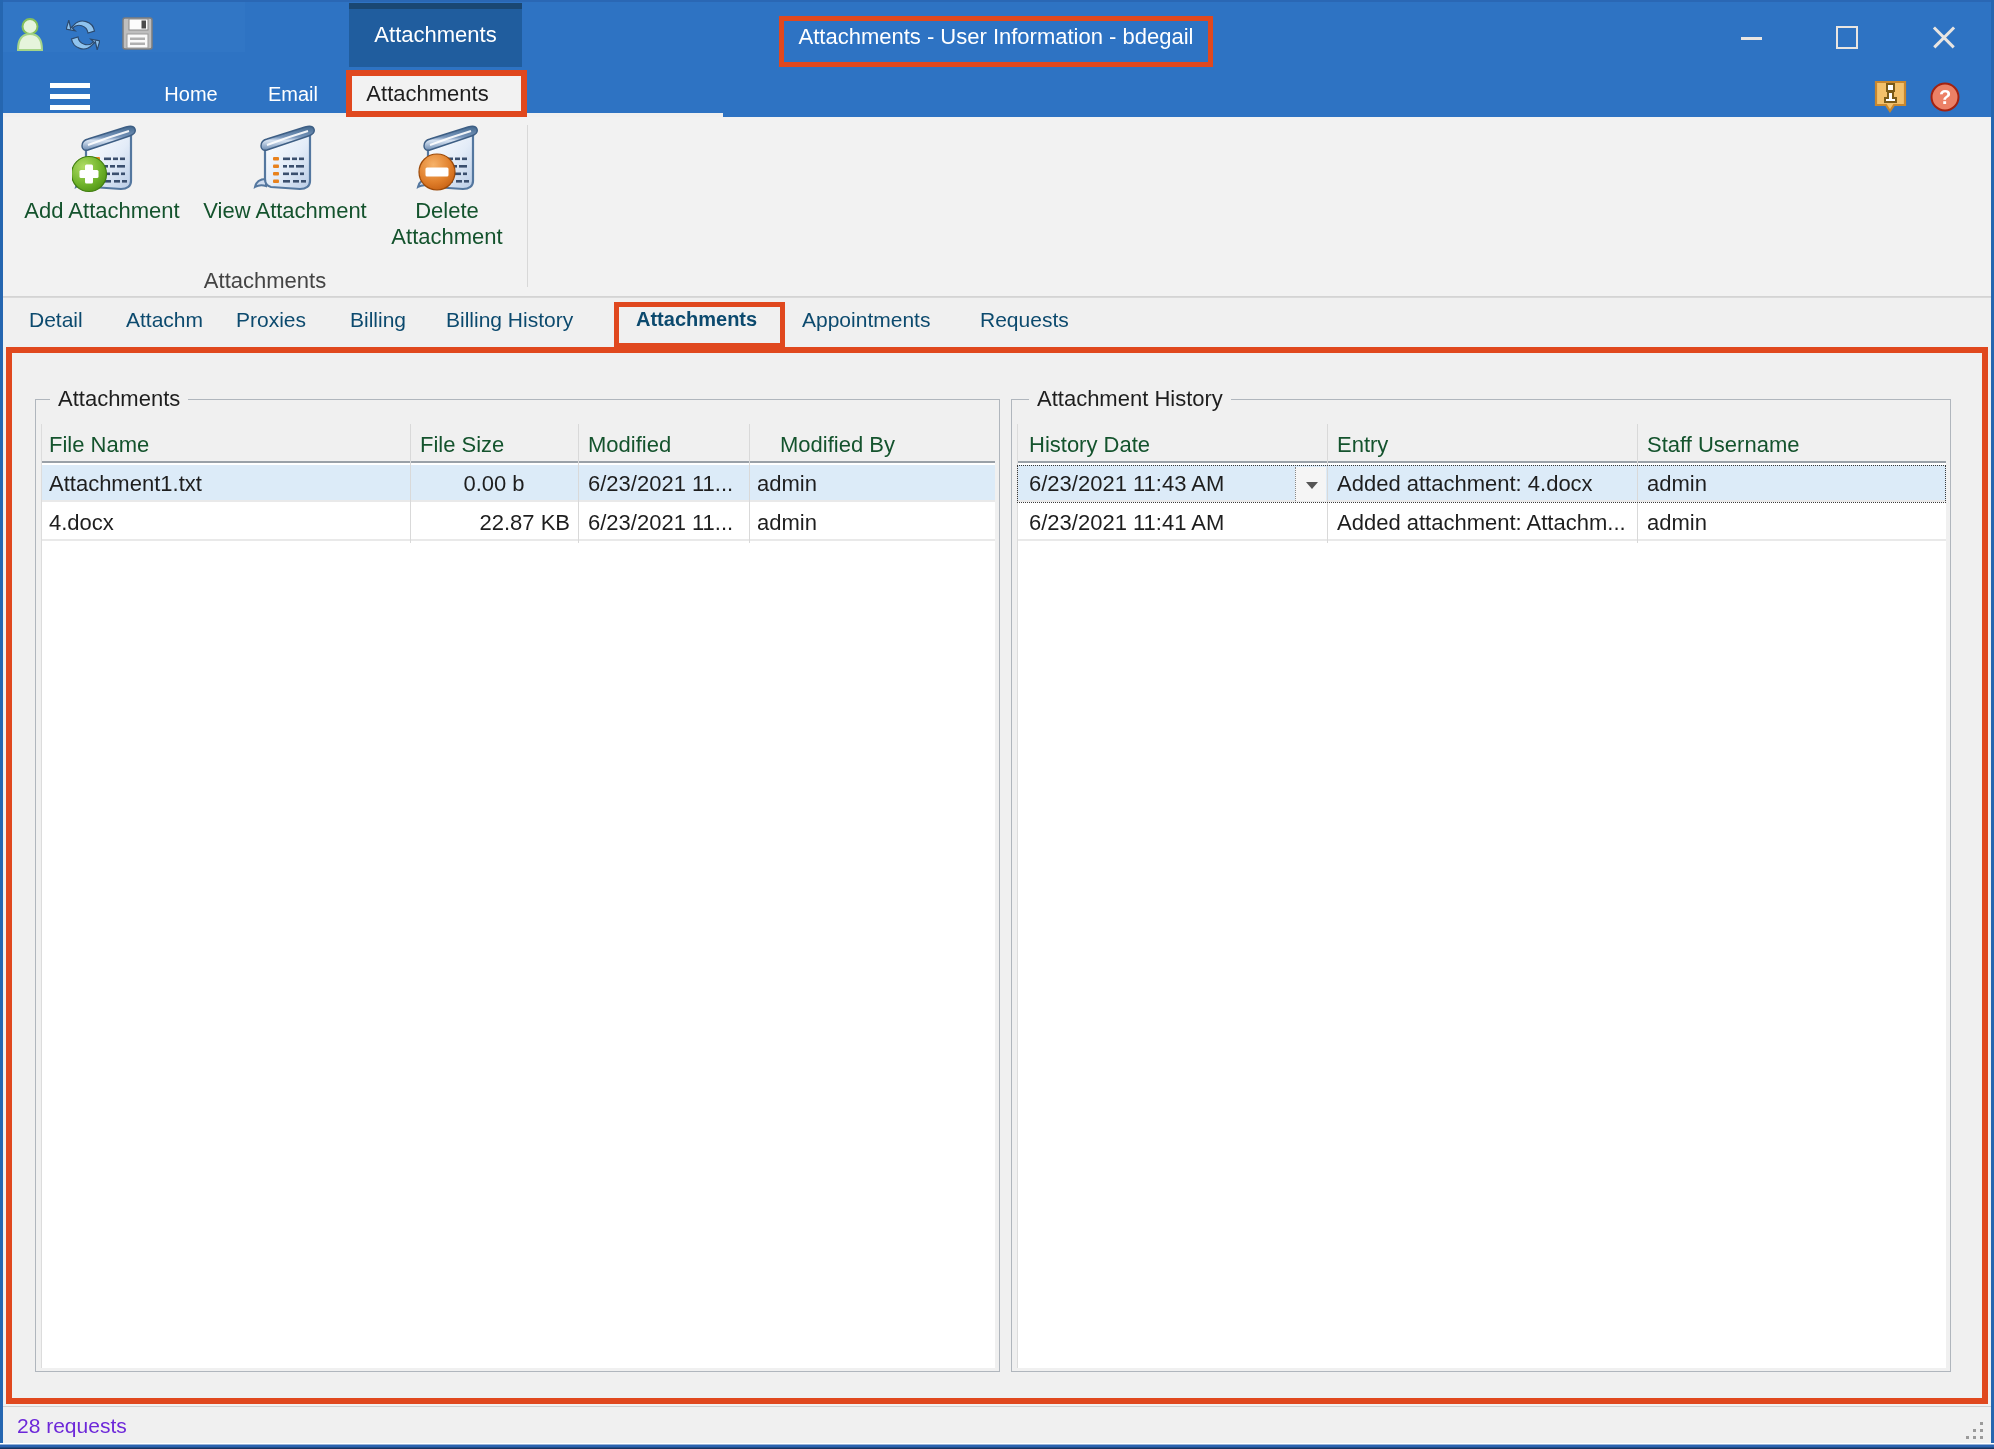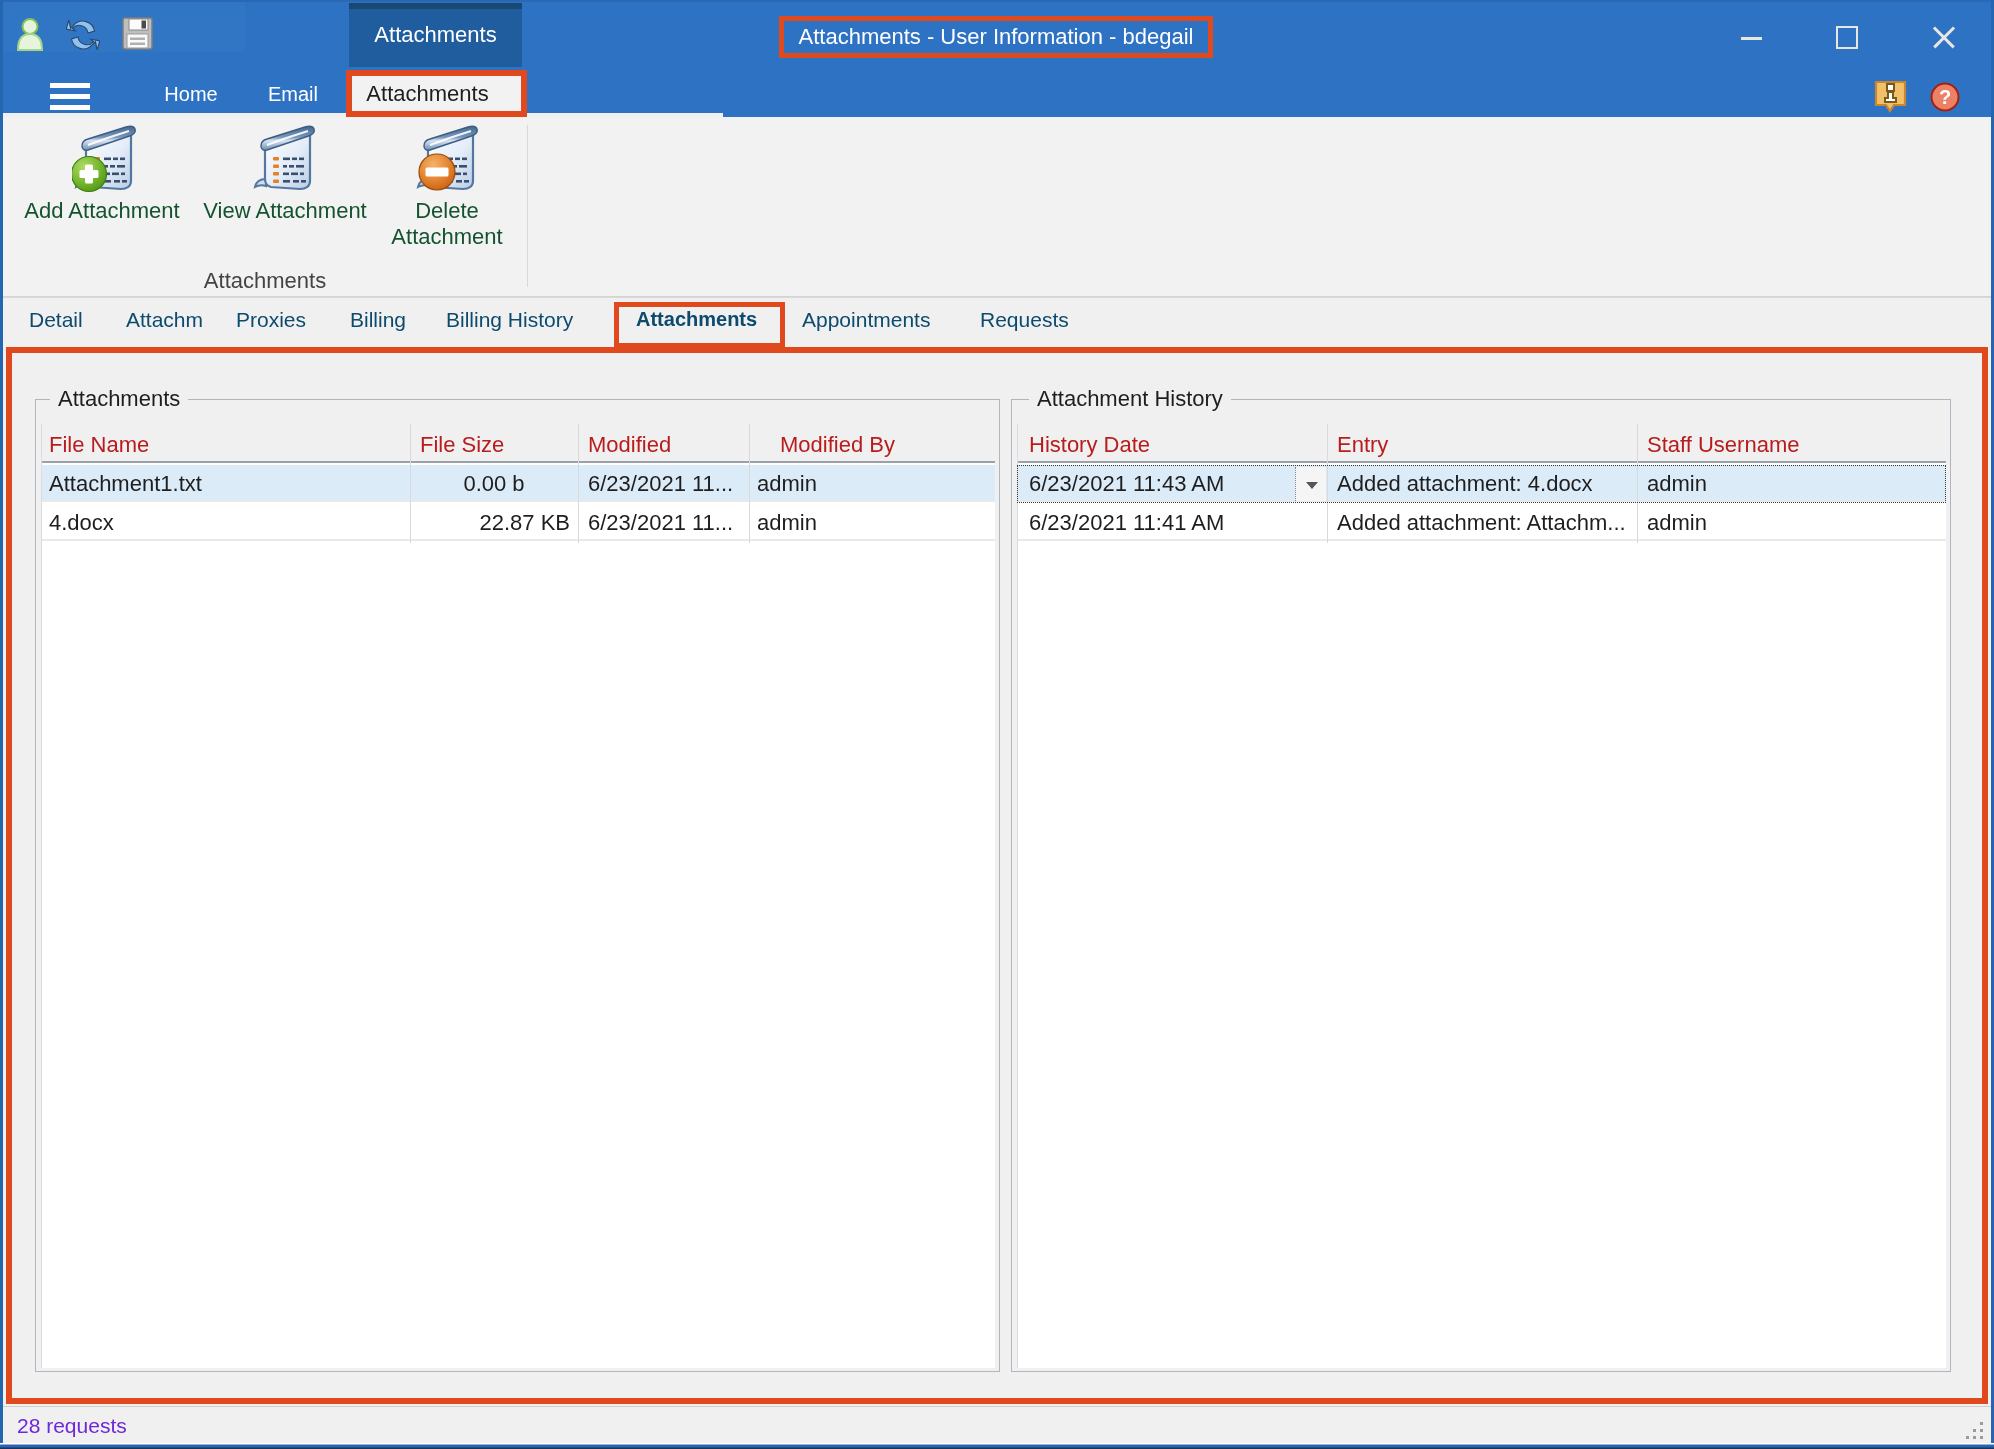--- a/index.html
+++ b/index.html
@@ -8,21 +8,21 @@
 .abs { position:absolute; }
 .txt { white-space:nowrap; }
 
 
 #bluebar { left:0; top:0; width:1994px; height:113px; background:#2e73c3; }
 #bluebar2 { left:723px; top:113px; width:1271px; height:4px; background:#2e73c3; }
 #qatpanel { left:3px; top:0; width:242px; height:52px; background:#3176c5; }
 #ctxtab { left:349px; top:3px; width:173px; height:64px; background:#205d9e; }
 #ctxtabtop { left:349px; top:3px; width:173px; height:6px; background:#1a4773; }
 #ctxtablbl { left:349px; top:22px; width:173px; text-align:center; color:#fff; font-size:22px; }
-#titletxt { left:779px; top:16px; width:434px; height:42px; border:5px solid #e0481e; color:#fff; font-size:22px; text-align:center; line-height:32px; }
+#titletxt { left:779px; top:16px; width:434px; height:51px; border:5px solid #e0481e; color:#fff; font-size:22px; text-align:center; line-height:32px; }
 #minbtn { left:1741px; top:37px; width:21px; height:3px; background:#e9e5e1; }
 #maxbtn { left:1836px; top:26px; width:22px; height:23px; border:2.5px solid #e9e5e1; }
 #clsbtn { left:1933px; top:26px; width:22px; height:22px; }
 #clsbtn .l1,#clsbtn .l2 { position:absolute; left:-3px; top:10px; width:28px; height:2.5px; background:#e9e5e1; }
 #clsbtn .l1 { transform:rotate(45deg); }
 #clsbtn .l2 { transform:rotate(-45deg); }
 
 
 #hamb { left:50px; top:83px; width:40px; height:27px; }
 #hamb div { position:absolute; left:0; width:40px; height:5px; background:#fff; }
@@ -53,21 +53,21 @@
 #gb2 { left:1011px; top:399px; width:940px; height:973px; }
 .gblbl { position:absolute; top:386px; background:#f0f0f0; color:#1e1e1e; font-size:22px; padding:0 8px; }
 #gb1lbl { left:50px; }
 #gb2lbl { left:1029px; }
 
 
 .tbl { position:absolute; background:#fff; border-left:1px solid #dcdcdc; }
 #tbl1 { left:41px; top:424px; width:954px; height:944px; }
 #tbl2 { left:1017px; top:424px; width:929px; height:944px; }
 .thead { position:absolute; left:0; top:0; width:100%; height:39px; background:#f0f0f0; border-bottom:2px solid #9aa1a8; }
-.th { position:absolute; top:8px; color:#b91c1c; font-size:22px; }
+.th { position:absolute; top:8px; color:#14532d; font-size:22px; }
 .row { position:absolute; left:0; width:100%; height:37px; border-bottom:2px solid #e9e9e9; }
 .r1 { top:41px; background:#dcebf8; }
 .r2 { top:80px; background:#fff; }
 .cell { position:absolute; top:6px; color:#1e1e1e; font-size:22px; }
 .colline { position:absolute; top:0; width:1px; background:#d9d9d9; }
 #selrow { left:1017px; top:465px; width:929px; height:38px; border:1px dotted #3a3a3a; }
 
 
 #combo { position:absolute; left:277px; top:2px; width:31px; height:34px; background:#f5f5f5; border-left:1px dotted #888; }
 #combo:after { content:""; position:absolute; left:10px; top:15px; border-left:6px solid transparent; border-right:6px solid transparent; border-top:7px solid #555; }

